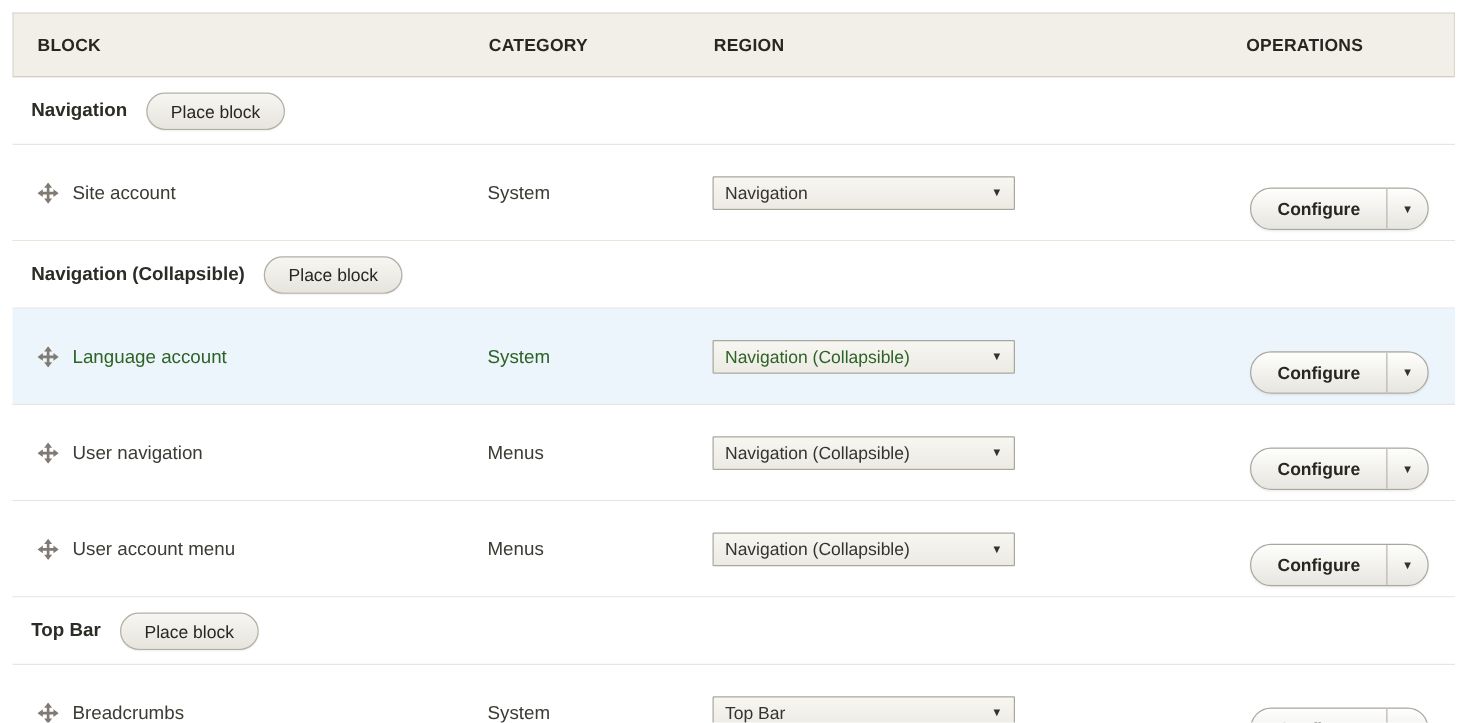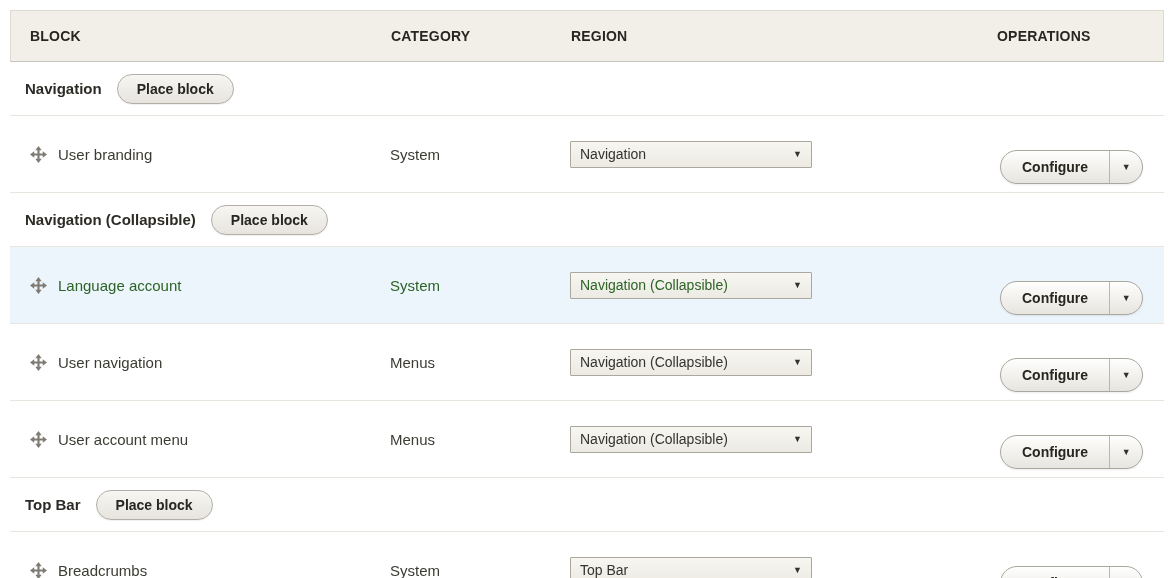--- a/index.html
+++ b/index.html
@@ -63,21 +63,21 @@
   .split-arrow { width:33px; border-left:1px solid #b9b7af;
     display:flex; align-items:center; justify-content:center;
     font-size:9px; color:#33322c; }
 
   
   .btn-place {
     height:30px; padding:0 19px; display:inline-flex; align-items:center;
     border:1px solid #b1afa6; border-radius:15px;
     background:linear-gradient(#f7f6f2,#e6e4dd);
     box-shadow:0 1px 1px rgba(0,0,0,.06);
-    font-family:inherit; font-size:14px; font-weight:bold; color:#27261f;
+    font-family:inherit; font-size:14px; font-weight:normal; color:#27261f;
     cursor:pointer;
   }
 
   
   .block-row.highlighted { background:#ecf5fb; }
   .block-row.highlighted .block-cell,
   .block-row.highlighted .category-cell,
   .block-row.highlighted .selectbox { color:#2d6326; }
 </style>
 </head>
@@ -98,21 +98,21 @@
     <button class="btn-place">Place block</button>
   </div>
 
   <div class="block-row">
     <div class="block-cell">
       <span class="drag-handle">
         <svg viewBox="0 0 16 16" aria-hidden="true">
           <path d="M8 0 L11 4 H9 V7 H12 V5 L16 8 L12 11 V9 H9 V12 H11 L8 16 L5 12 H7 V9 H4 V11 L0 8 L4 5 V7 H7 V4 H5 Z"></path>
         </svg>
       </span>
-      <span>User branding</span>
+      <span>Site account</span>
     </div>
     <div class="category-cell">System</div>
     <div class="region-cell">
       <div class="selectbox">
         <span>Navigation</span>
         <span class="arr">▼</span>
       </div>
     </div>
     <div class="ops-cell">
       <span class="split-btn">

